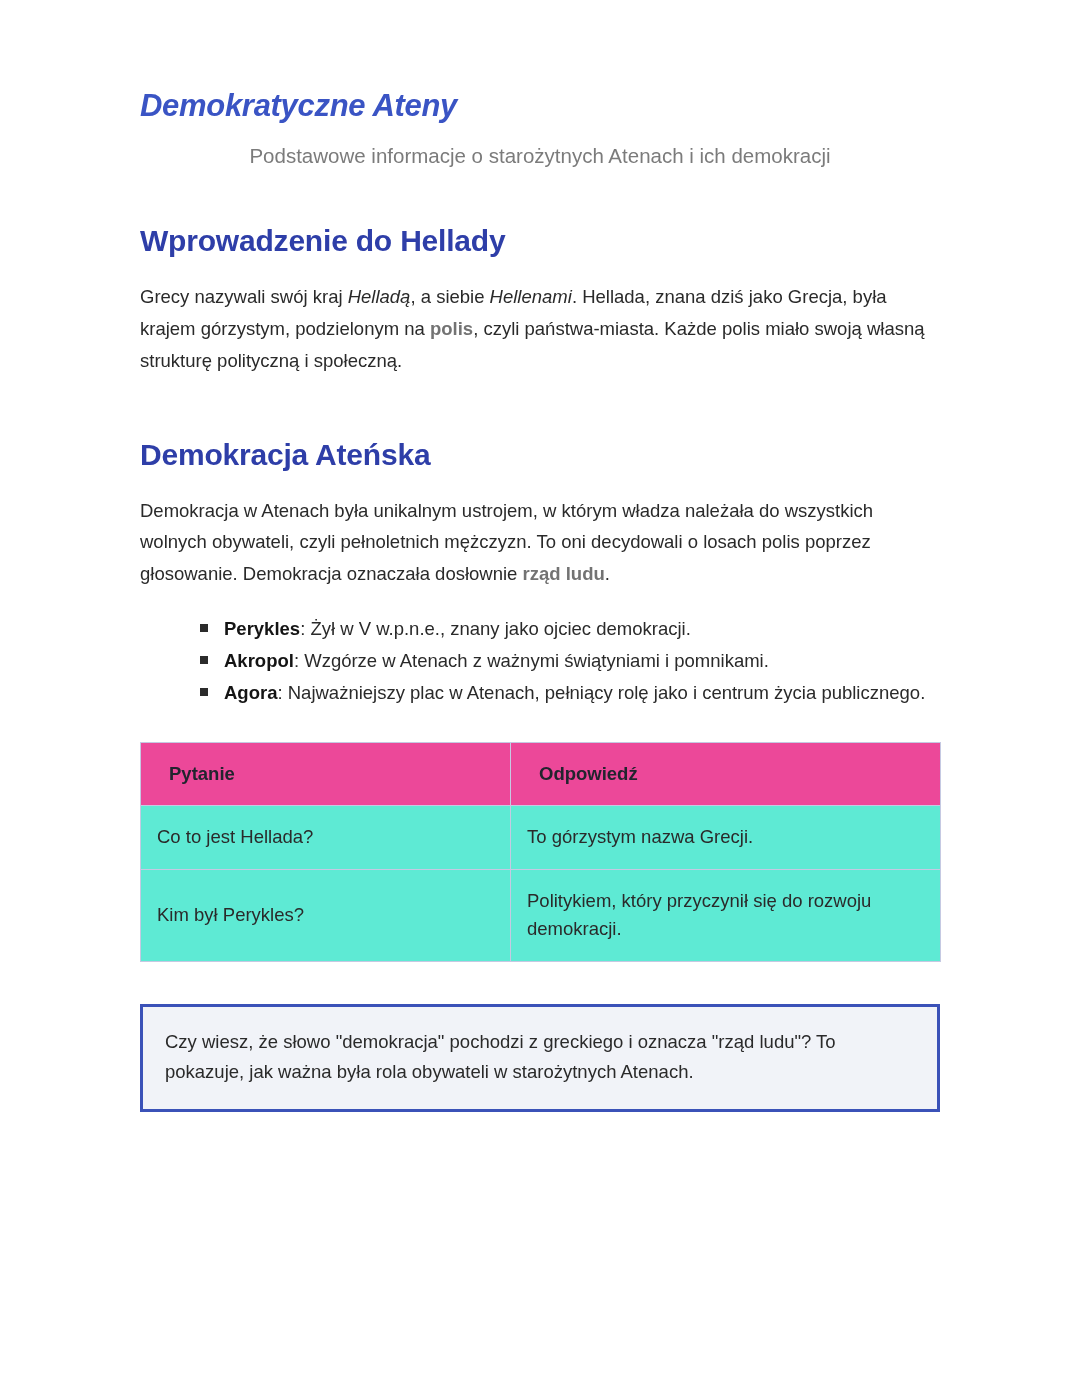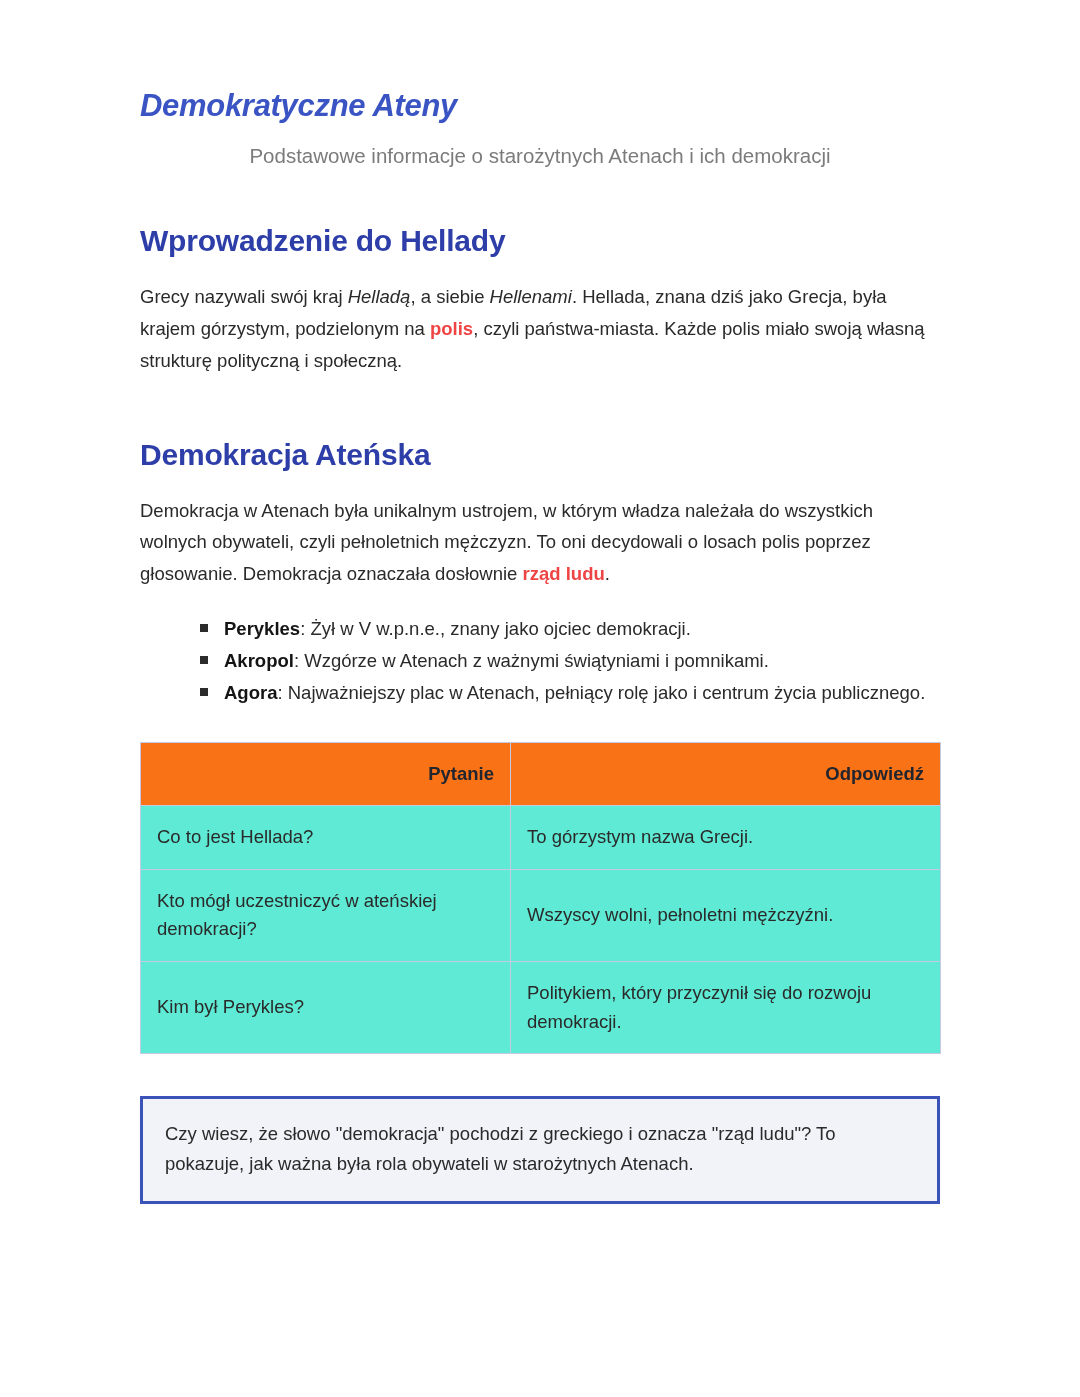--- a/index.html
+++ b/index.html
@@ -69,21 +69,21 @@
     font-size: 18.5px;
     line-height: 1.72;
     color: #2a2a2a;
     text-align: left;
   }
   .para em {
     font-style: italic;
   }
   .para strong {
     font-weight: 700;
-    color: #ef4444;
+    color: #737373;
   }
 
   
   .bullet-list {
     margin: 24px 0 0 0;
     padding: 0 0 0 60px;
     list-style: none;
   }
   .bullet-list li {
     position: relative;
@@ -111,25 +111,25 @@
   .qa-table {
     margin-top: 34px;
     width: 800px;
     border-collapse: collapse;
     table-layout: fixed;
     border: 1px solid #c5c9e2;
   }
   .qa-table col.c1 { width: 370px; }
   .qa-table col.c2 { width: 430px; }
   .qa-table th {
-    background: #f97316;
+    background: #ec4899;
     border: 1px solid #c5c9e2;
-    text-align: right;
+    text-align: left;
     vertical-align: middle;
-    padding: 18px 16px;
+    padding: 18px 28px;
     font-size: 18.5px;
     font-weight: 700;
     color: #22242e;
     line-height: 1.4;
   }
   .qa-table td {
     border: 1px solid #c5c9e2;
     text-align: left;
     vertical-align: middle;
     padding: 17px 16px;
@@ -202,24 +202,20 @@
           <th>Pytanie</th>
           <th>Odpowiedź</th>
         </tr>
       </thead>
       <tbody>
         <tr>
           <td>Co to jest Hellada?</td>
           <td>To górzystym nazwa Grecji.</td>
         </tr>
         <tr>
-          <td>Kto mógł uczestniczyć w ateńskiej demokracji?</td>
-          <td>Wszyscy wolni, pełnoletni mężczyźni.</td>
-        </tr>
-        <tr>
           <td>Kim był Perykles?</td>
           <td>Politykiem, który przyczynił się do rozwoju demokracji.</td>
         </tr>
       </tbody>
     </table>
 
     <div class="callout">
       <p>Czy wiesz, że słowo "demokracja" pochodzi z greckiego i oznacza "rząd ludu"? To pokazuje, jak ważna była rola obywateli w starożytnych Atenach.</p>
     </div>
 

